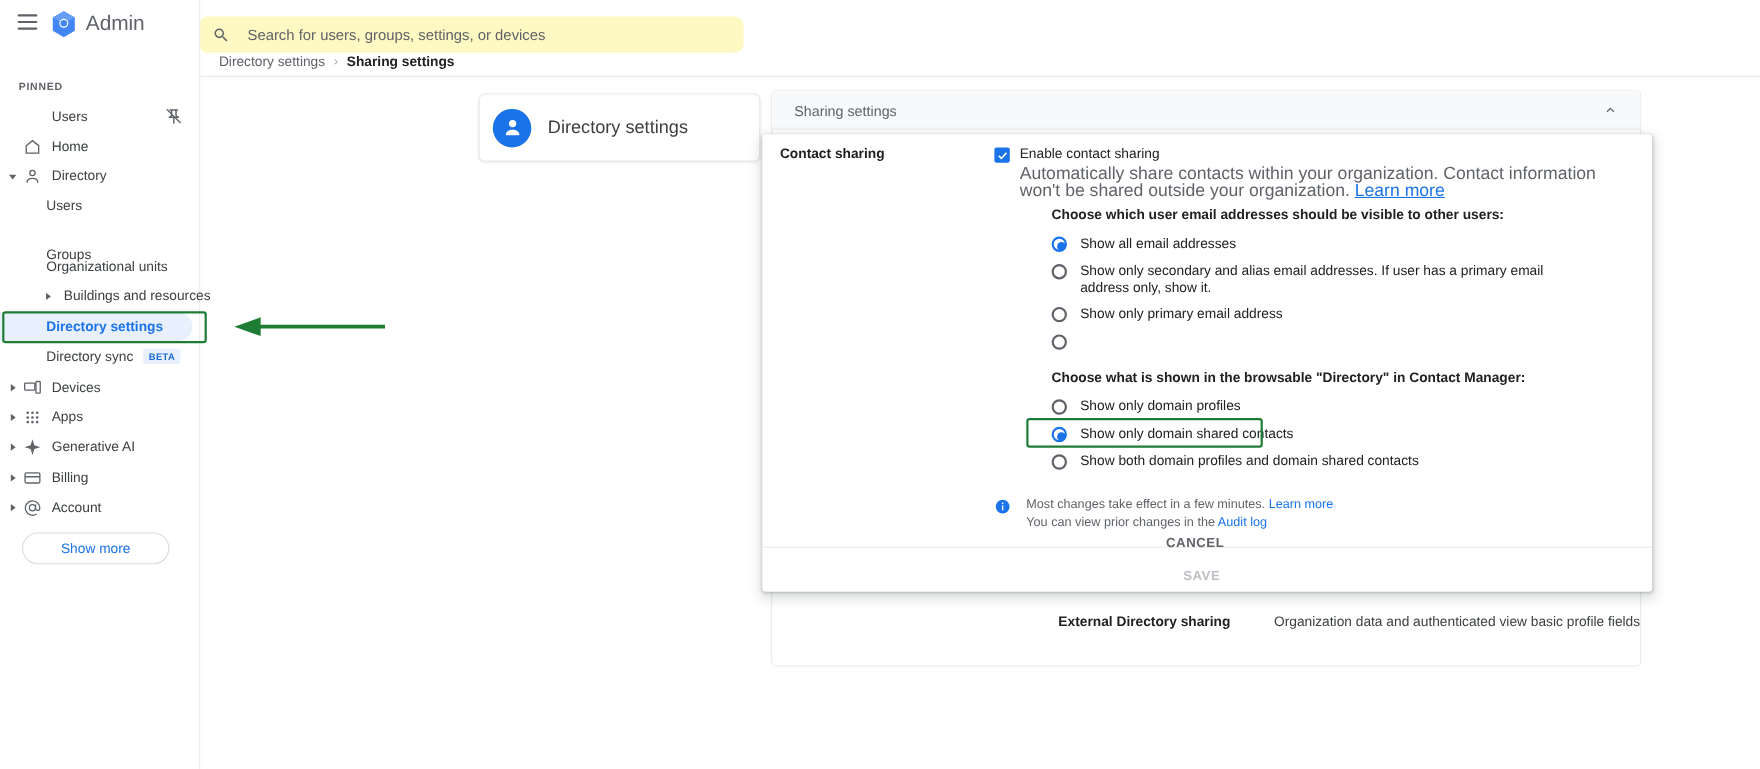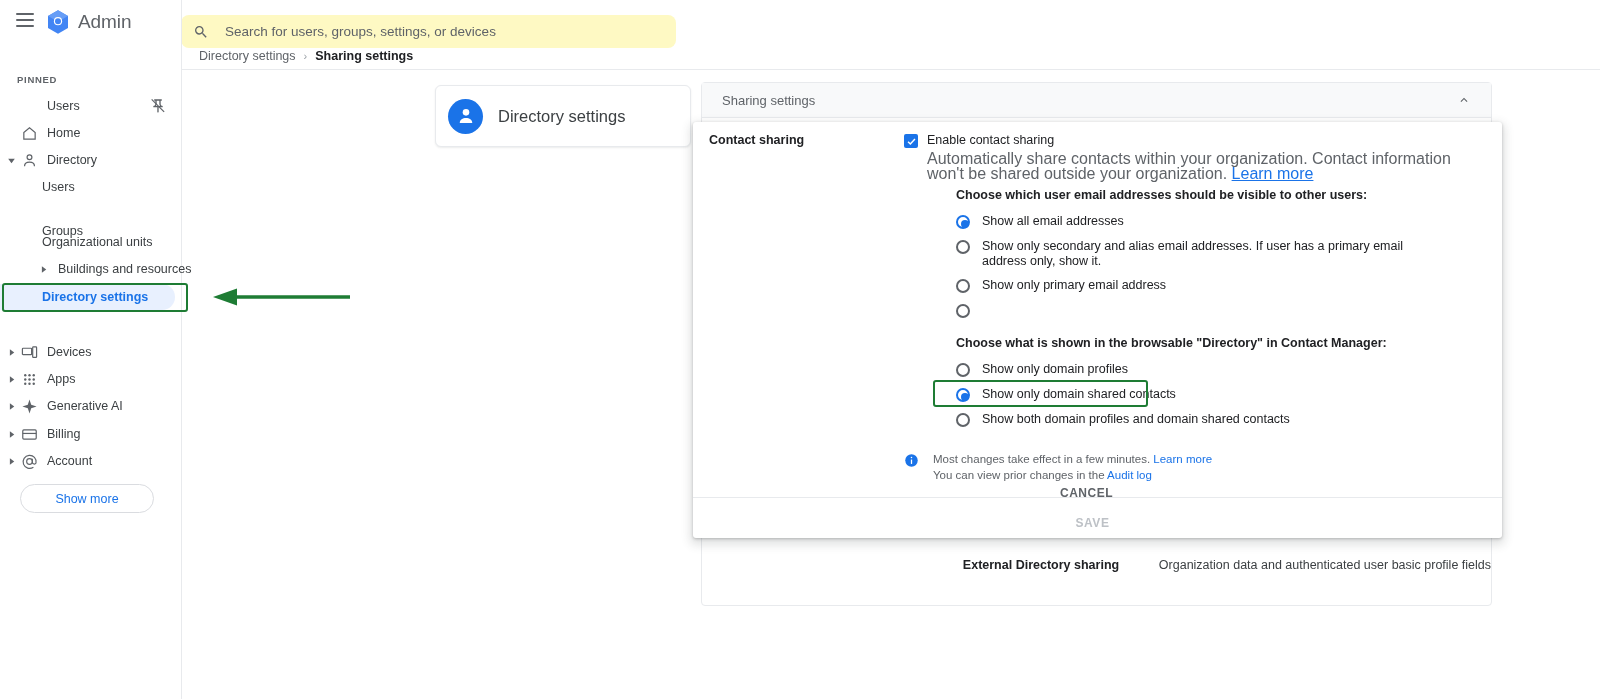--- a/index.html
+++ b/index.html
@@ -254,20 +254,24 @@
       <span class="nav-caret" style="margin-left:0;">
         <svg viewBox="0 0 10 10" fill="#5f6368">
             <path d="M3.5 2 L7.5 5 L3.5 8 Z"></path>
           </svg>
       </span>
       <span class="nav-label">Buildings and resources</span>
     </div>
     <div class="nav-row child selected" style="top:224px;">
       <span class="nav-label">Directory settings</span>
     </div>
+    <div class="nav-row child" style="top:251px;">
+      <span class="nav-label">Directory sync</span>
+      <span class="beta-badge">BETA</span>
+    </div>
 
     <div class="nav-row" style="top:279px;">
       <span class="nav-caret">
         <svg viewBox="0 0 10 10" fill="#5f6368">
             <path d="M3.5 2 L7.5 5 L3.5 8 Z"></path>
           </svg>
       </span>
       <span class="nav-ico">
         <svg viewBox="0 0 24 24" fill="none" stroke="#5f6368" stroke-width="1.7">
           <rect x="2" y="6" width="13" height="9" rx="1"></rect>
@@ -359,21 +363,21 @@
   <div class="ss-panel">
     <div class="ss-header">
       <span class="ss-header-title">Sharing settings</span>
       <svg class="chevron-up" viewBox="0 0 24 24" fill="#5f6368">
         <path d="M7.4 15.4 12 10.8l4.6 4.6 1.4-1.4L12 8 6 14z"></path>
       </svg>
     </div>
 
     <div class="ext-row">
       <span class="ext-label">External Directory sharing</span>
-      <span class="ext-value">Organization data and authenticated user basic profile fields</span>
+      <span class="ext-value">Organization data and authenticated view basic profile fields</span>
     </div>
   </div>
 
   <div class="dialog">
     <div class="dlg-body">
 
       <div class="dlg-section-label">Contact sharing</div>
 
       <div class="cb-row">
         <span class="checkbox">

